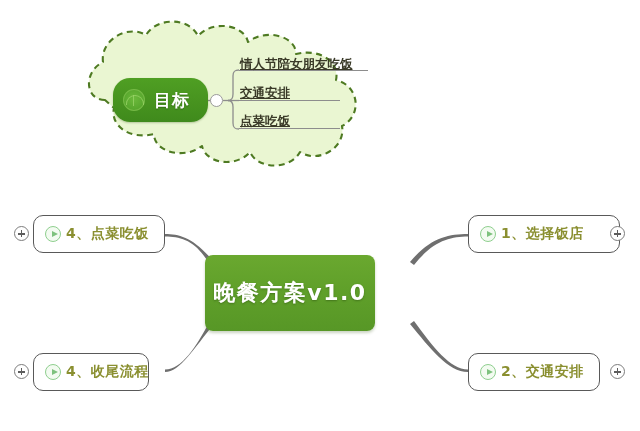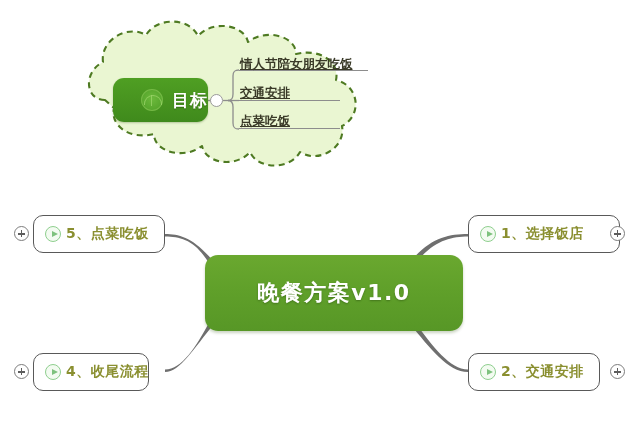--- a/index.html
+++ b/index.html
@@ -25,26 +25,26 @@
     height: 431px;
   }
 
   
   .goal-node {
     position: absolute;
     left: 113px;
     top: 78px;
     width: 95px;
     height: 44px;
-    border-radius: 11px;
+    border-radius: 17px;
     background: linear-gradient(180deg, #4f9f23 0%, #47931f 55%, #3f8a1c 100%);
     box-shadow: 0 1px 2px rgba(60,90,30,0.30);
     display: flex;
     align-items: center;
-    justify-content: flex-end;
+    justify-content: flex-start;
     box-sizing: border-box;
     padding-left: 10px;
   }
   .goal-emblem {
     width: 22px;
     height: 22px;
     border-radius: 50%;
     background: radial-gradient(circle at 50% 45%, #6cb93c 0%, #59a82e 60%, #4d9a25 100%);
     box-shadow: inset 0 0 0 1px rgba(140,200,90,0.55);
     position: relative;
@@ -101,23 +101,23 @@
   }
   .subitem-1 { left: 240px; top: 57px; }
   .subitem-2 { left: 240px; top: 86px; }
   .subitem-3 { left: 240px; top: 114px; }
 
   
   .center-node {
     position: absolute;
     left: 205px;
     top: 255px;
-    width: 258px;
+    width: 170px;
     height: 76px;
-    border-radius: 13px;
+    border-radius: 8px;
     background: linear-gradient(180deg, #6aa82f 0%, #60a02a 45%, #579726 100%);
     box-shadow: 0 2px 3px rgba(70,100,40,0.28);
     display: flex;
     align-items: center;
     justify-content: center;
   }
   .center-text {
     color: #ffffff;
     font-size: 22px;
     font-weight: bold;
@@ -273,21 +273,21 @@
   <div class="subitem subitem-1">情人节陪女朋友吃饭</div>
   <div class="subitem subitem-2">交通安排</div>
   <div class="subitem subitem-3">点菜吃饭</div>
 
   <div class="center-node">
     <div class="center-text">晚餐方案v1.0</div>
   </div>
 
   <div class="branch branch-b3">
     <span class="play-icon"></span>
-    <span class="branch-text">5、点菜吃饭</span>
+    <span class="branch-text">4、点菜吃饭</span>
   </div>
   <div class="expander exp-b3"></div>
 
   <div class="branch branch-b4">
     <span class="play-icon"></span>
     <span class="branch-text">4、收尾流程</span>
   </div>
   <div class="expander exp-b4"></div>
 
   <div class="branch branch-b1">

